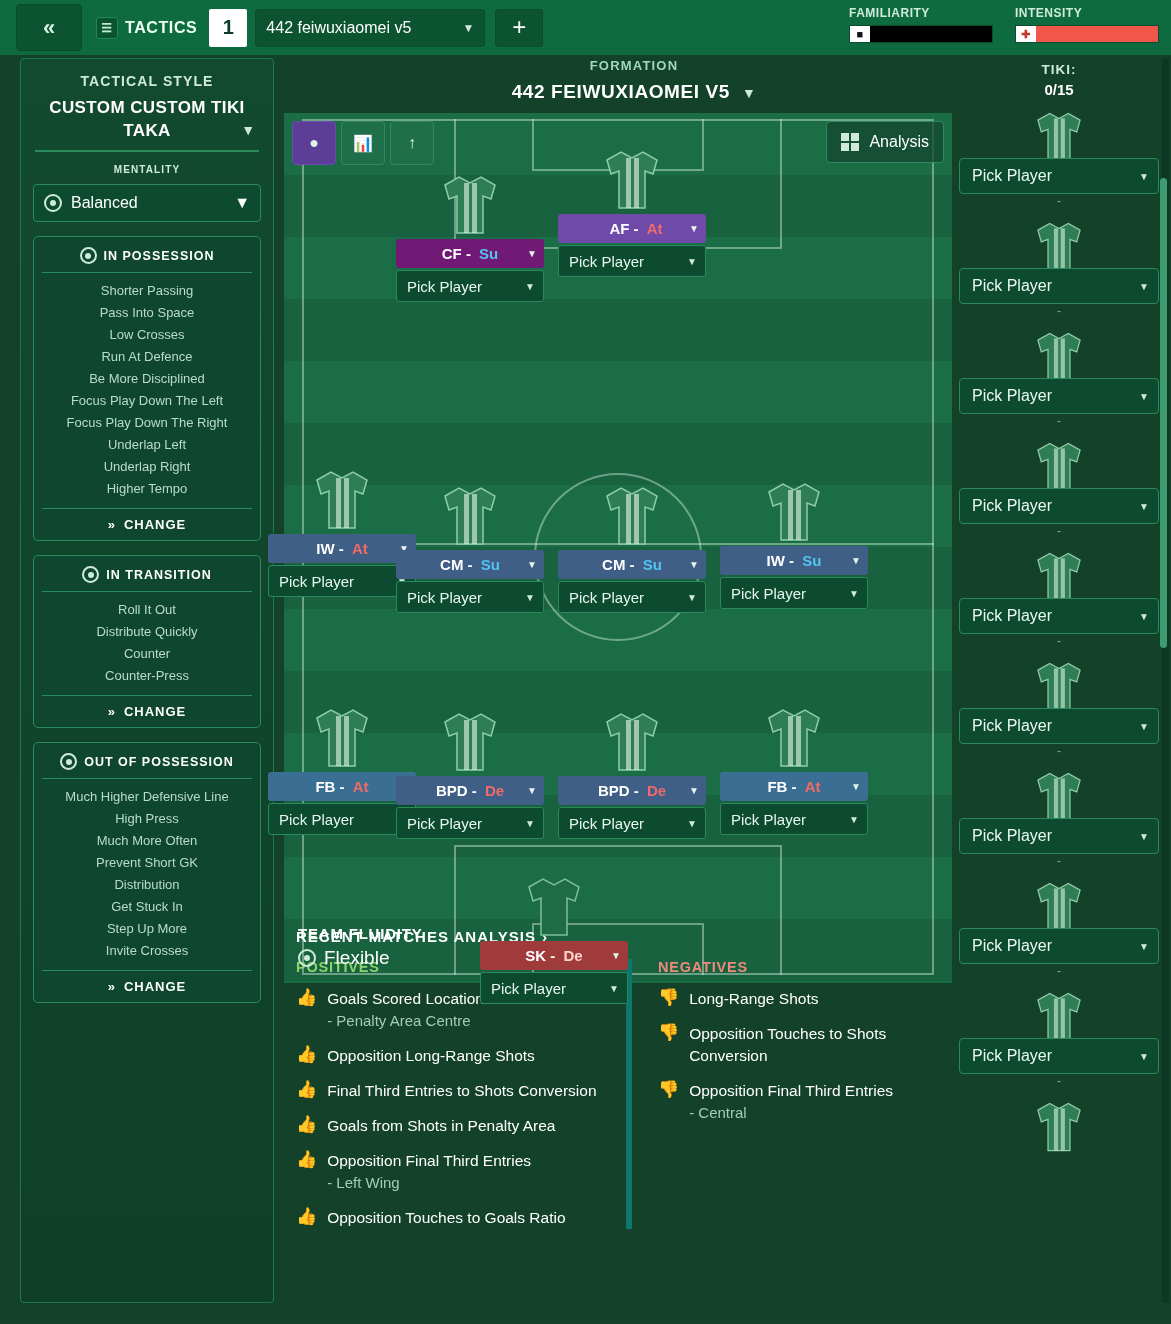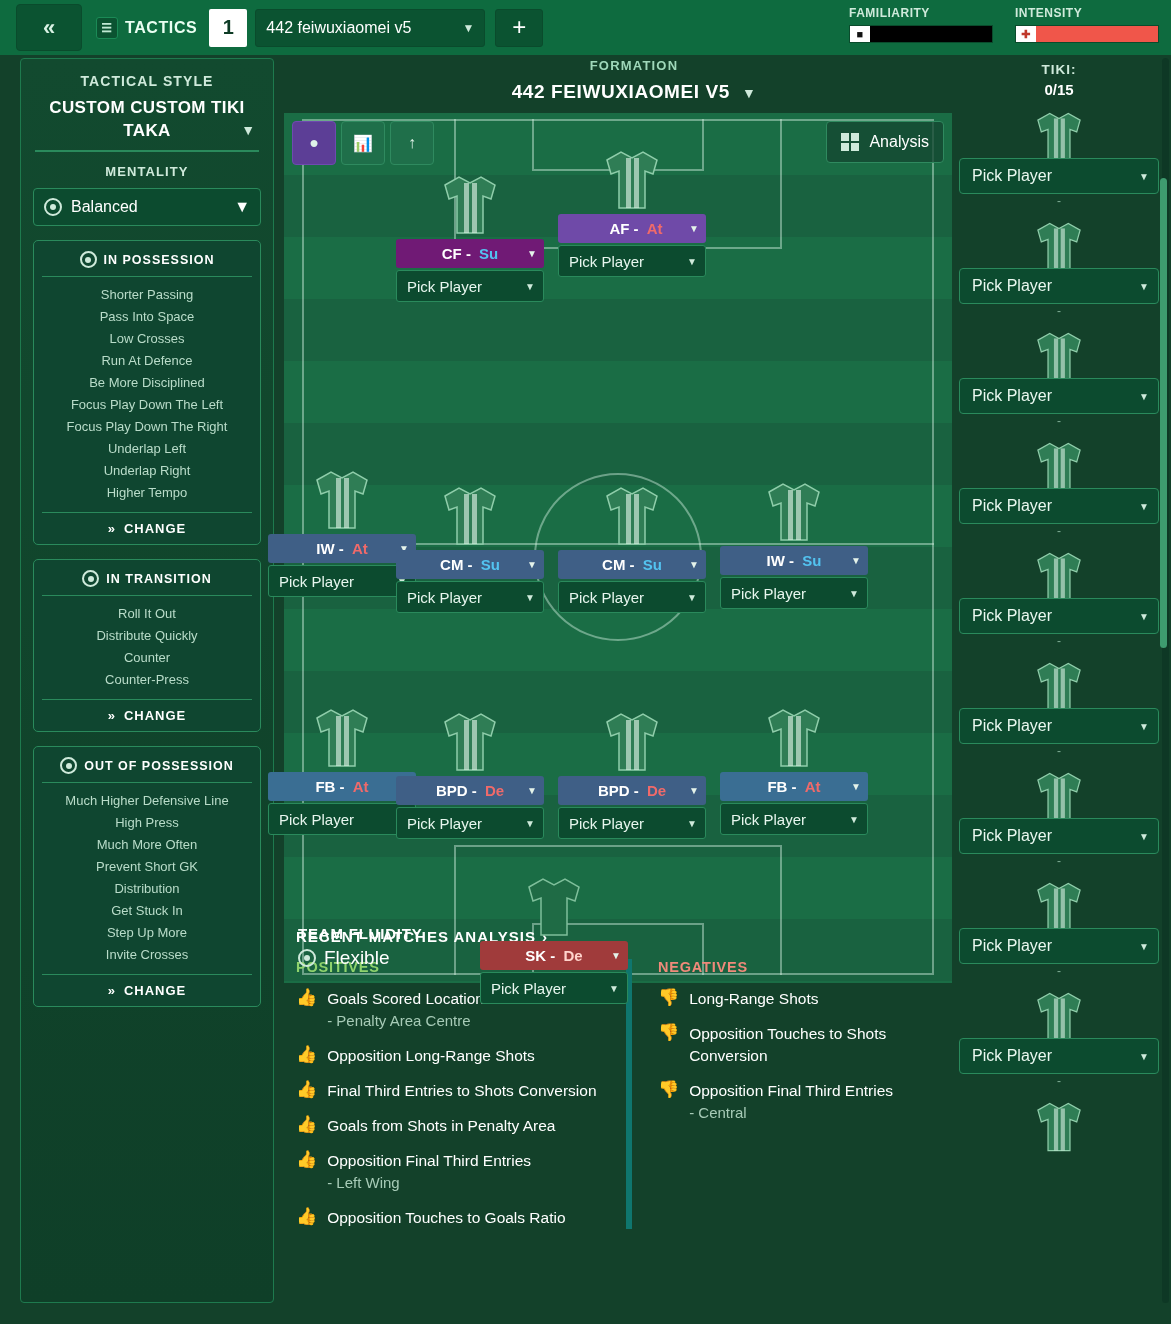--- a/index.html
+++ b/index.html
@@ -77,21 +77,21 @@
     background: linear-gradient(180deg,#124a2f,#0f3f28);
     padding: 14px 12px;
   }
   .ts-title { color: #cfeadb; font-size: 14px; font-weight: bold; letter-spacing: 1.1px; text-align: center; }
   .ts-name {
     color: #ffffff; font-size: 17px; font-weight: bold; text-align: center;
     margin-top: 7px; line-height: 23px; letter-spacing: .4px;
   }
   .ts-chev { text-align: right; color: #cfeadb; font-size: 14px; margin-top: -20px; margin-right: 6px; }
   .divider { height: 2px; background: #2a8a5c; margin: 12px 2px 12px 2px; }
-  .mentality-title { color: #cfeadb; font-size: 13px; font-weight: bold; letter-spacing: 1.1px; text-align: center; }
+  .mentality-title { color: #cfeadb; font-size: 10px; font-weight: bold; letter-spacing: 1.1px; text-align: center; }
   .mentality-box {
     margin-top: 9px; height: 38px; background: #0c4b2f; border: 1px solid #2a8a5c;
     border-radius: 4px; display: flex; align-items: center; padding: 0 10px;
     color: #ffffff; font-size: 16px; justify-content: space-between;
   }
   .mentality-left { display: flex; align-items: flex-start; gap: 9px; }
   .ring-icon {
     width: 18px; height: 18px; border-radius: 50%; border: 2px solid #cfeadb;
     display: inline-block; position: relative;
   }

